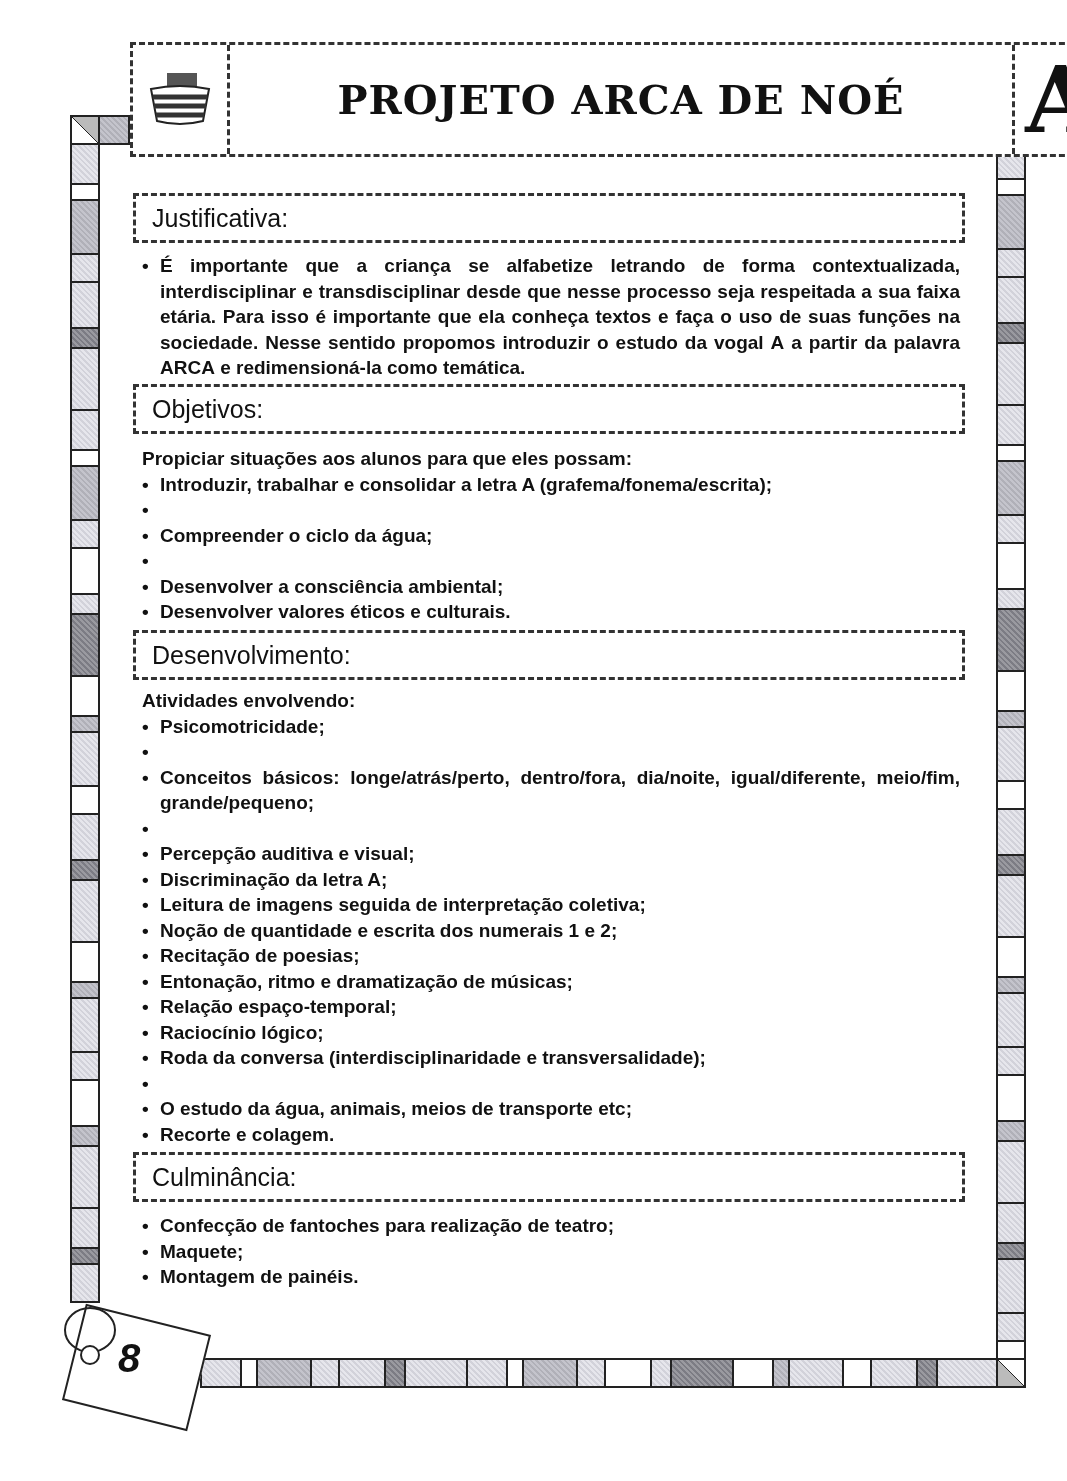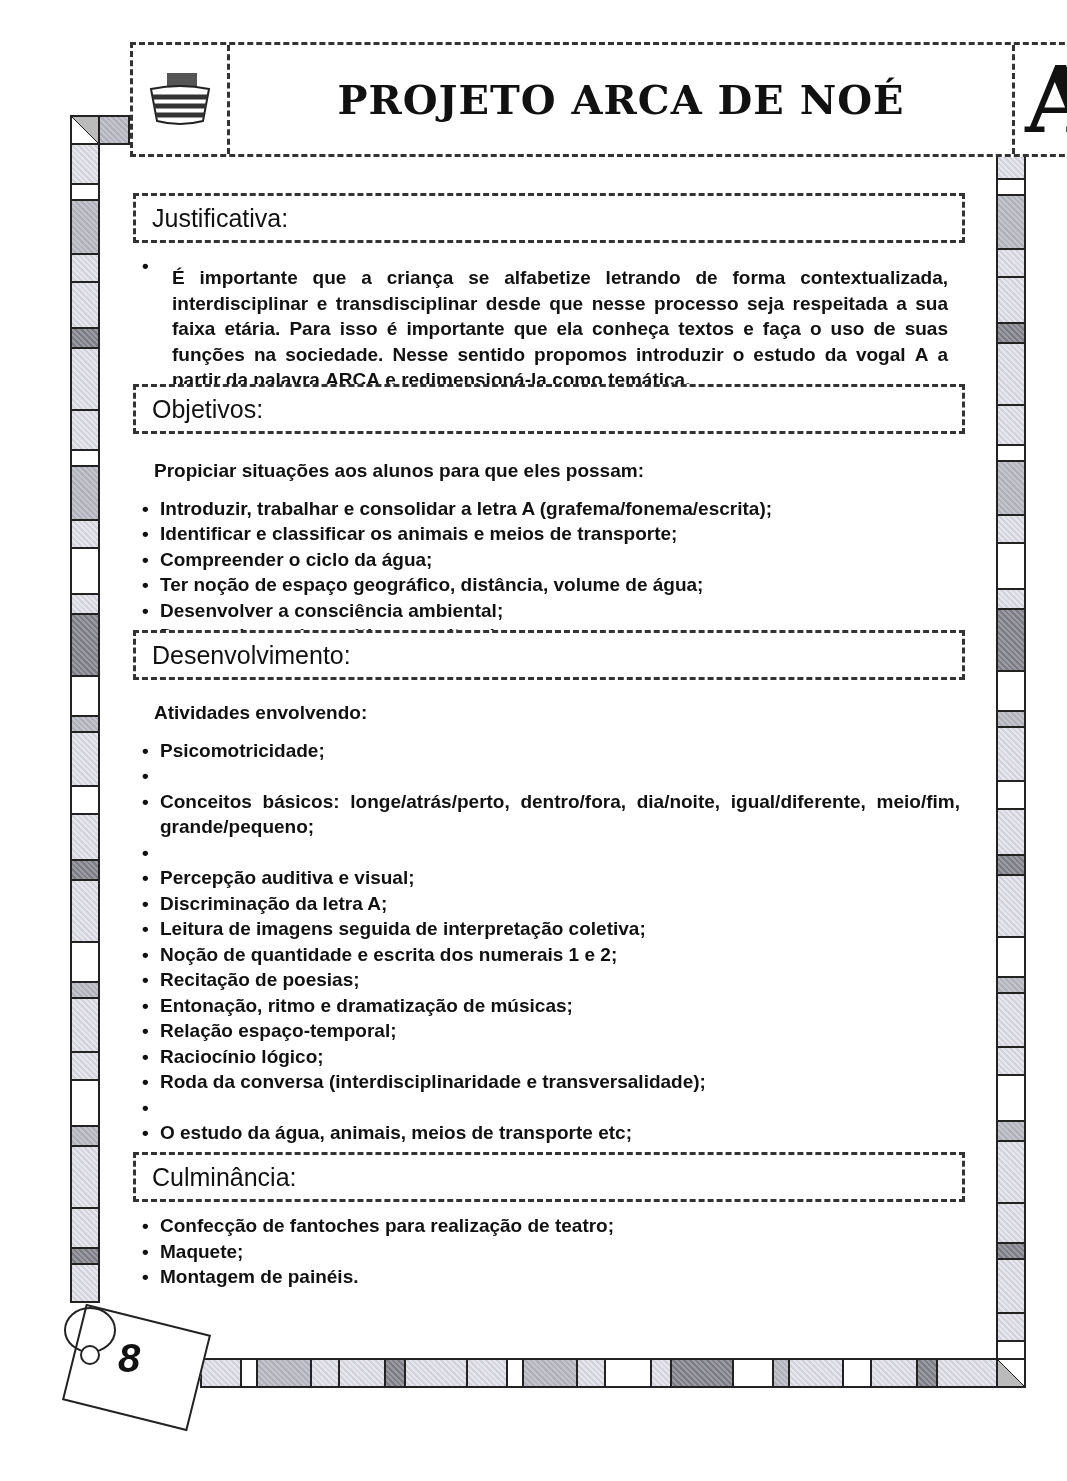--- a/index.html
+++ b/index.html
@@ -20,21 +20,21 @@
   
   .zz { position: absolute; box-sizing: border-box; border: 3px dashed #333; background: #fff; }
   .title-box { left: 130px; top: 42px; width: 980px; height: 115px; display: flex; }
   .title-logo { width: 94px; border-right: 3px dashed #333; display: flex; align-items: center; justify-content: center; }
   .title-text { flex: 1; display: flex; align-items: center; justify-content: center; font-family: "DejaVu Serif", serif; font-weight: bold; font-size: 40px; letter-spacing: 1px; }
   .title-letter { width: 92px; border-left: 3px dashed #333; display: flex; align-items: center; justify-content: center; font-family: "DejaVu Serif", serif; font-weight: bold; font-size: 92px; line-height: 1; }
 
   .section-head { position: absolute; left: 133px; width: 832px; height: 50px; box-sizing: border-box; border: 3px dashed #333; display: flex; align-items: center; padding-left: 16px; font-size: 25px; font-weight: normal; }
 
   .para { position: absolute; left: 142px; width: 818px; font-size: 19px; font-weight: bold; line-height: 25.5px; }
-  .para p { margin: 12px; }
+  .para p { margin: 0; }
   .bul { display: flex; }
   .bul .dot { width: 18px; flex: none; }
   .justify { text-align: justify; }
 
   .tag { position: absolute; left: 72px; top: 1318px; width: 125px; height: 95px; transform: rotate(14deg); border: 2px solid #222; background: #fff; }
   .tag-num { position: absolute; left: 118px; top: 1336px; font-size: 40px; font-weight: bold; font-style: italic; }
 </style>
 </head>
 <body>
 
@@ -164,29 +164,27 @@
 <div class="section-head zz" style="top:384px;">Objetivos:</div>
 <div class="para" style="top:446px;">
   <p>Propiciar situações aos alunos para que eles possam:</p>
   <div id="obj-items">
       <div class="bul">
         <span class="dot">•</span>
         <span>Introduzir, trabalhar e consolidar a letra A (grafema/fonema/escrita);</span>
       </div>
       <div class="bul">
         <span class="dot">•</span>
-        <span>Identificar e classificar os animais e meios de transporte;</span>
       </div>
       <div class="bul">
         <span class="dot">•</span>
         <span>Compreender o ciclo da água;</span>
       </div>
       <div class="bul">
         <span class="dot">•</span>
-        <span>Ter noção de espaço geográfico, distância, volume de água;</span>
       </div>
       <div class="bul">
         <span class="dot">•</span>
         <span>Desenvolver a consciência ambiental;</span>
       </div>
       <div class="bul">
         <span class="dot">•</span>
         <span>Desenvolver valores éticos e culturais.</span>
       </div>
     </div>

